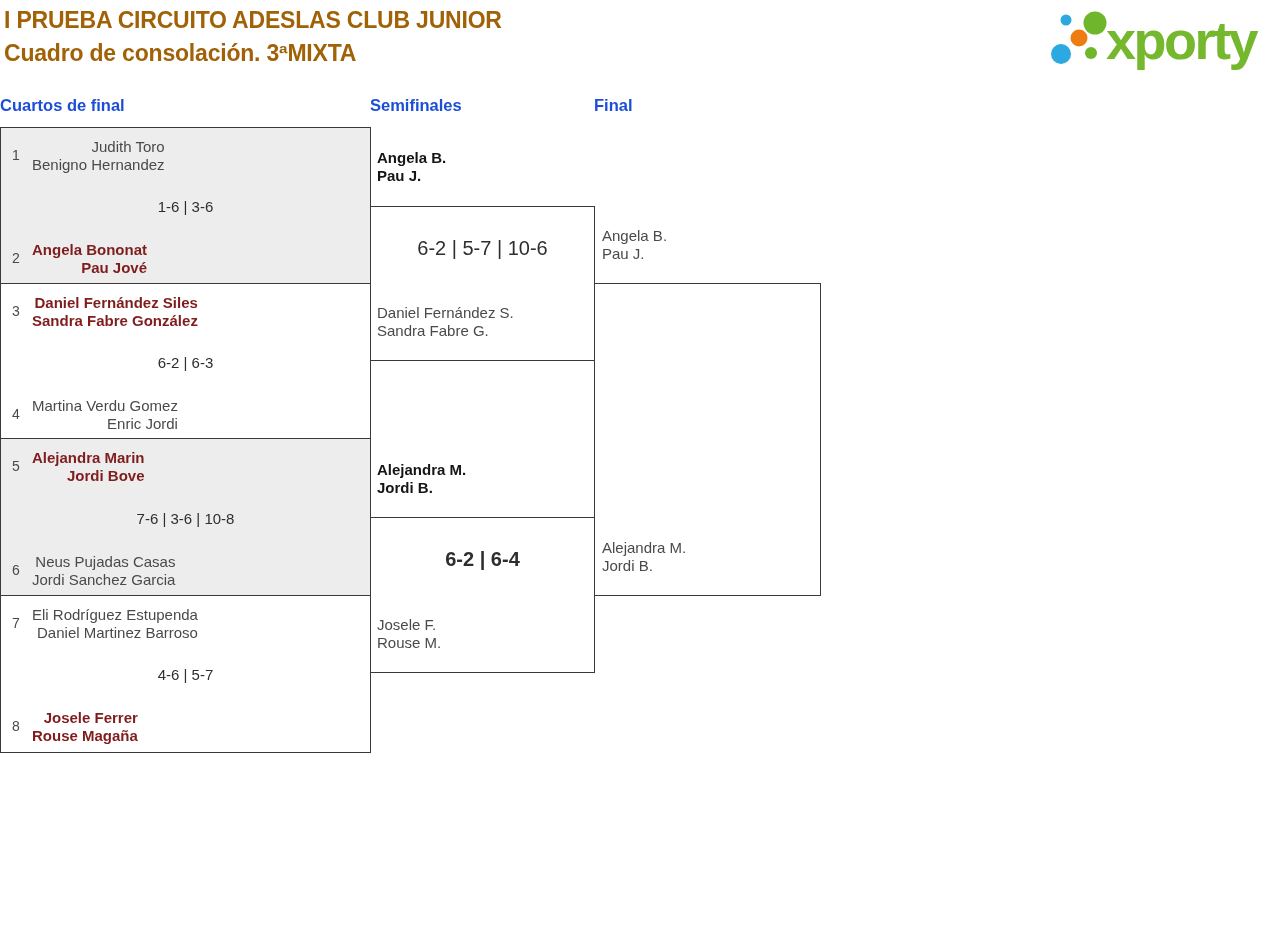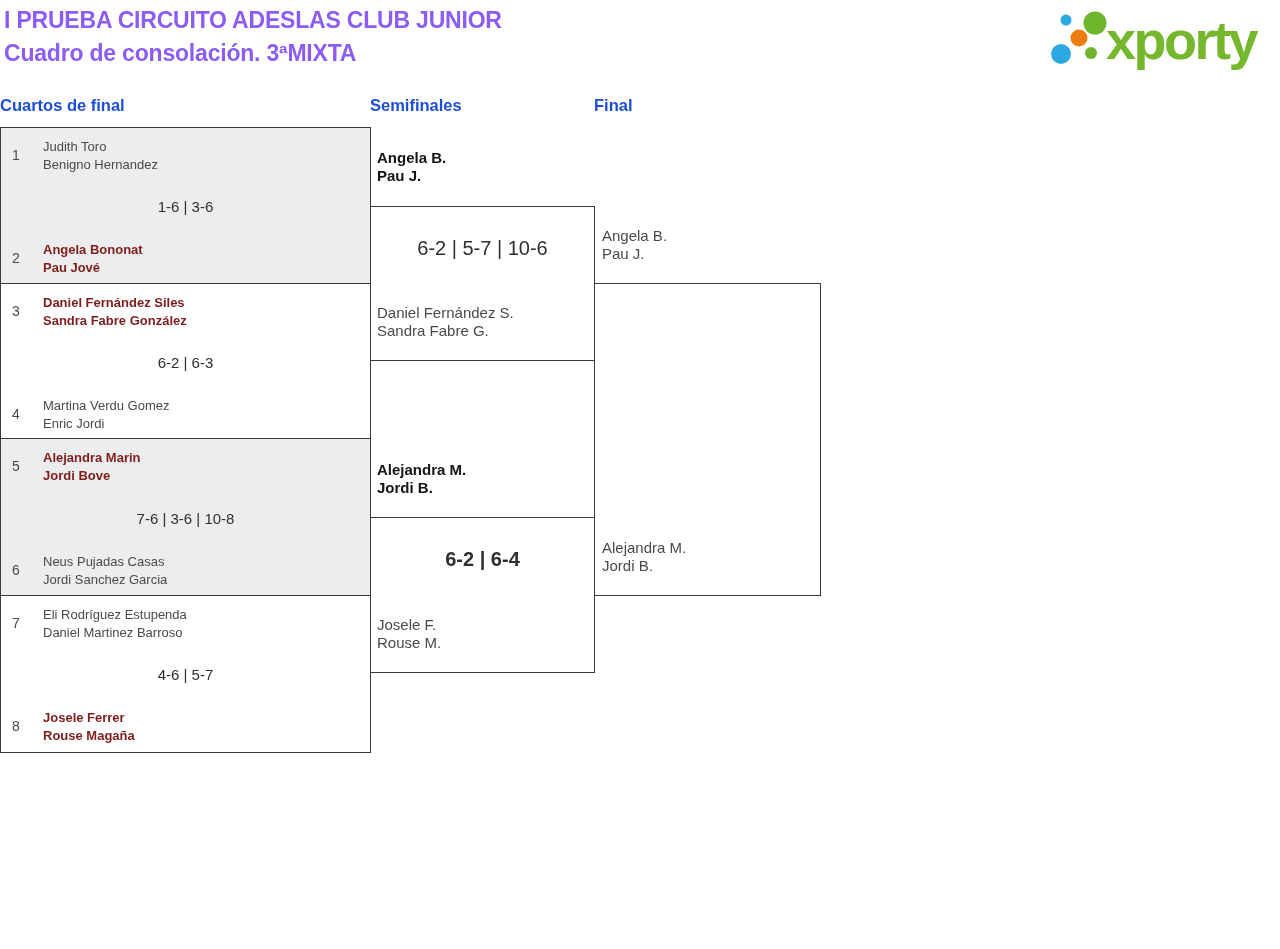--- a/index.html
+++ b/index.html
@@ -1,32 +1,32 @@
 <!DOCTYPE html>
 <html><head>
 <meta charset="utf-8">
 <style>
   html,body{margin:0;padding:0;background:#ffffff;}
   body{font-family:"Liberation Sans",sans-serif;color:#141414;}
   .page{position:relative;width:1280px;height:949px;background:#ffffff;overflow:hidden;}
 
   
-  .title{position:absolute;left:4px;top:4px;font-size:23px;font-weight:700;line-height:33px;letter-spacing:-0.2px;color:#8b5cf6;}
+  .title{position:absolute;left:4px;top:4px;font-size:23px;font-weight:700;line-height:33px;letter-spacing:-0.2px;color:#a16207;}
   .logo{position:absolute;left:1046px;top:2px;}
 
   
   .col-header{position:absolute;top:96px;font-size:16.5px;font-weight:700;text-align:left;color:#1d4ed8;}
 
   
   .box{position:absolute;border:1px solid #3a3a3a;box-sizing:border-box;background:#ffffff;}
   .box.shade{background:#ededed;}
 
   
   .seed{position:absolute;left:6px;width:18px;text-align:center;font-size:14px;color:#4a4a4a;}
-  .team{position:absolute;left:42px;font-size:13px;line-height:18px;color:#4a4a4a;white-space:nowrap;}
+  .team{position:absolute;left:31px;font-size:15px;line-height:18px;color:#4a4a4a;white-space:nowrap;text-align:right;}
   .team.winner{font-weight:700;color:#7f1d1d;}
   .score{position:absolute;left:0;right:0;text-align:center;font-size:15px;color:#2e2e2e;}
 
   
   .slot{position:absolute;font-size:15px;line-height:18px;color:#4a4a4a;white-space:nowrap;}
   .slot.winner{font-weight:700;color:#151515;}
   .score-float{position:absolute;text-align:center;font-size:20px;color:#2e2e2e;}
 </style>
 </head>
 <body>

